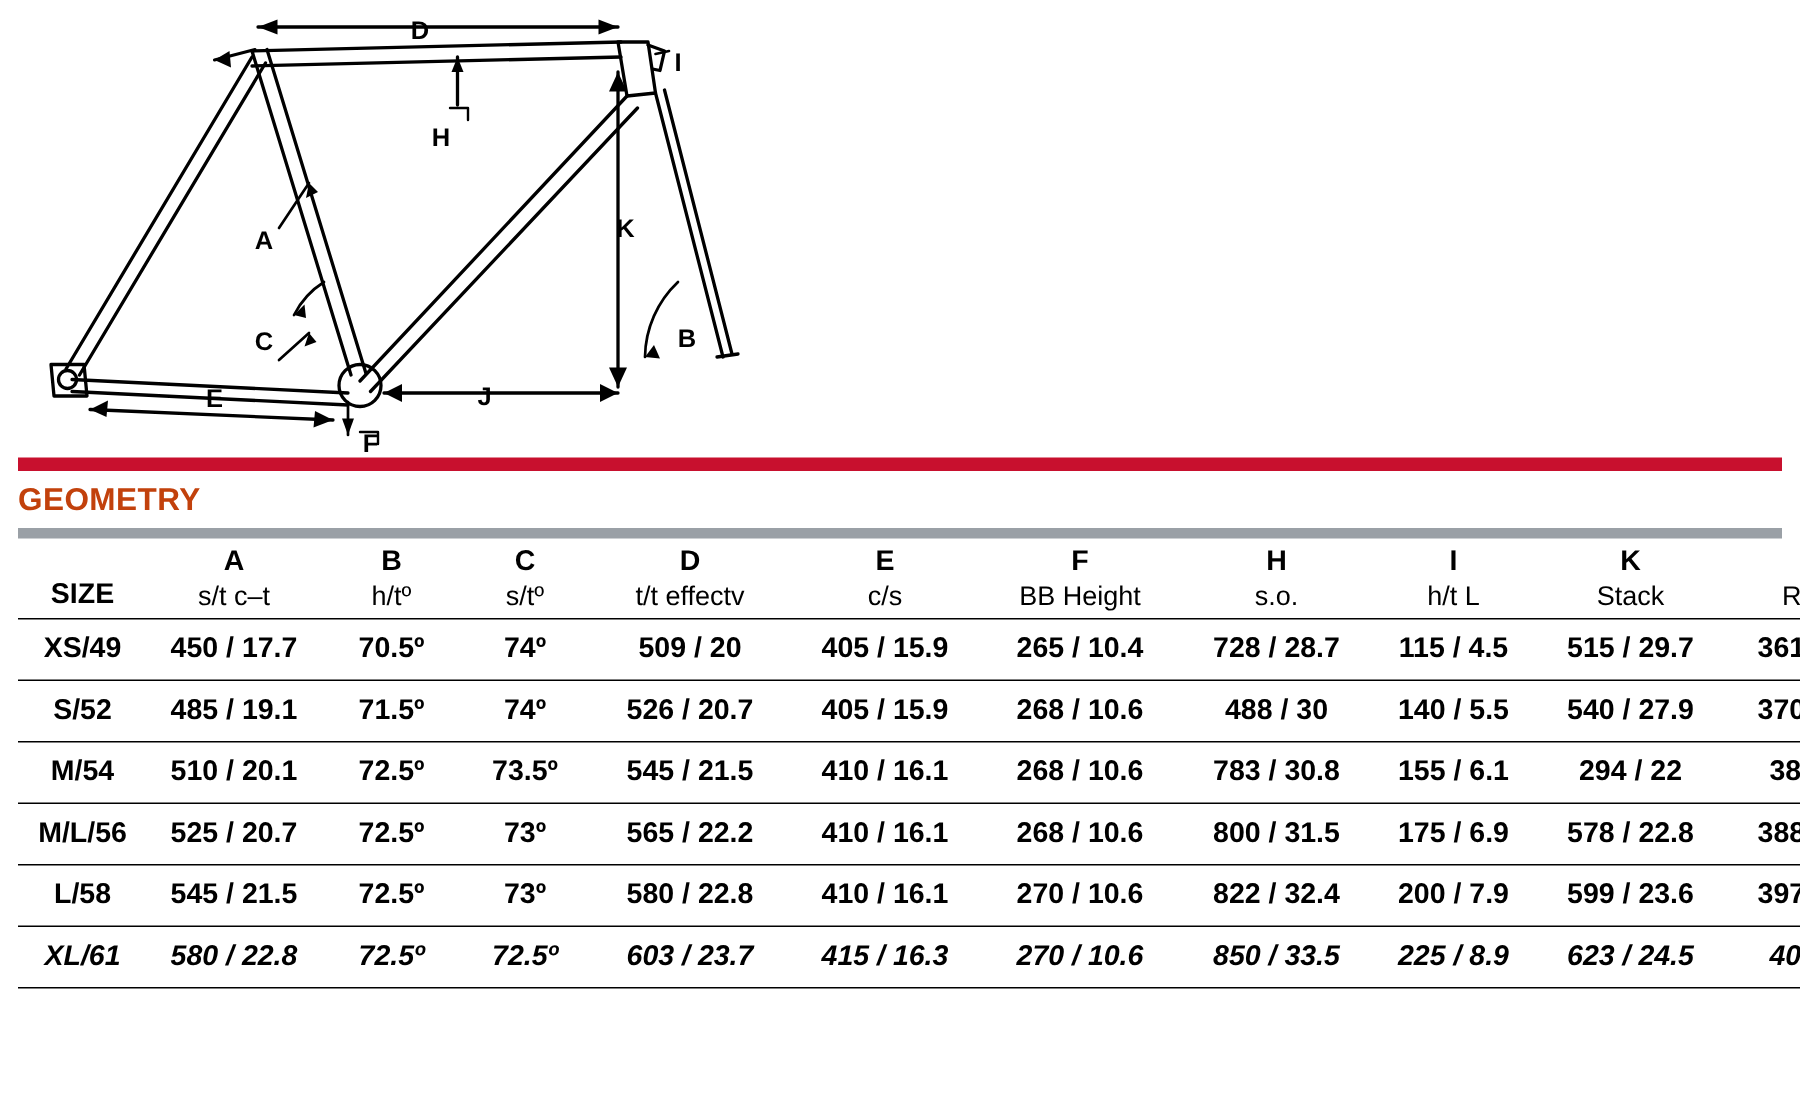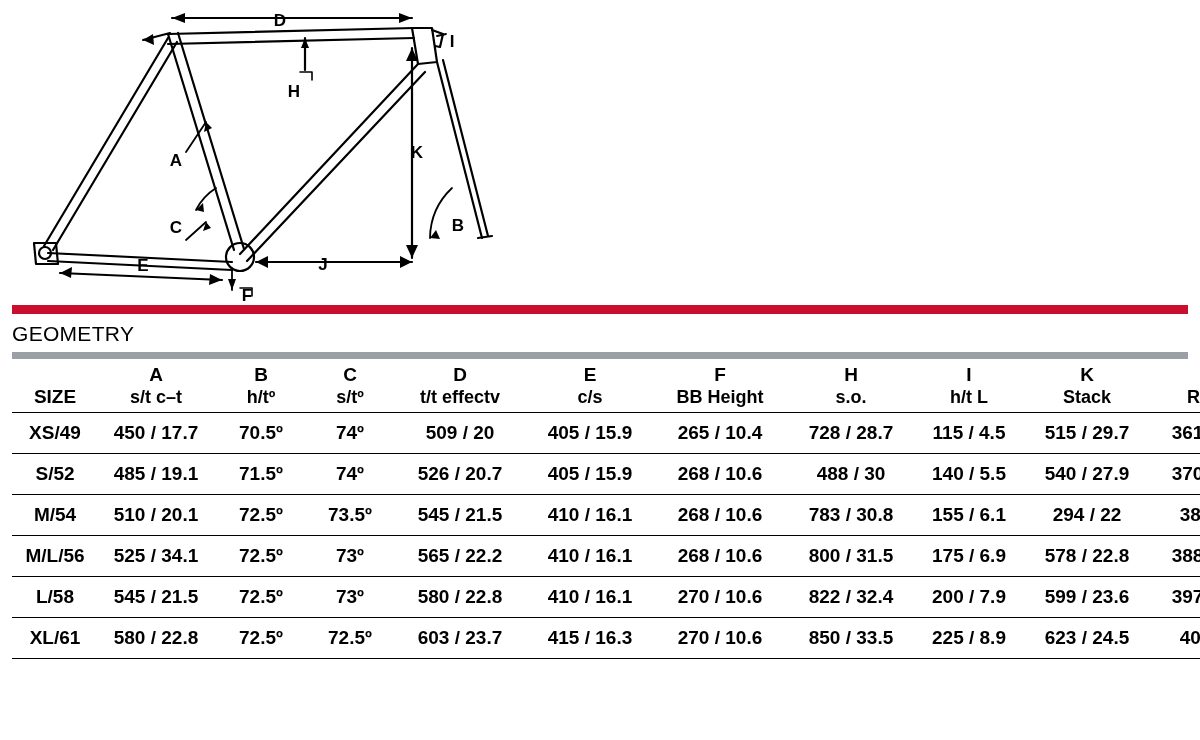--- a/index.html
+++ b/index.html
@@ -40,24 +40,24 @@
   .red-bar {
     height: 9px;
     background: #c8102e;
     width: 1176px;
     margin: 0 12px;
   }
 
   
   .geo-title {
     font-size: 21px;
-    font-weight: normal;
+    font-weight: bold;
     letter-spacing: 0.3px;
     padding: 8px 0 6px 12px;
-    color: #000000;
+    color: #c2410c;
   }
 
   
   .gray-bar {
     height: 7px;
     background: #9aa0a6;
     width: 1176px;
     margin: 0 12px 4px 12px;
   }
 
@@ -82,33 +82,34 @@
   }
   .hdr-top {
     display: block;
     font-size: 19px;
     line-height: 23px;
   }
   .hdr-sub {
     display: block;
     font-size: 18px;
     line-height: 22px;
-    font-weight: bold;
+    font-weight: normal;
   }
   th.size-col, td.size-col {
     text-align: left;
     padding-left: 2px;
   }
   table.geo tbody td {
     height: 40px;
     line-height: 40px;
     border-top: 1.5px solid #000;
   }
   table.geo tbody tr:last-child td {
     border-bottom: 1.5px solid #000;
+    font-style: italic;
   }
   col.c-size   { width: 86px; }
   col.c-a      { width: 116px; }
   col.c-b      { width: 94px; }
   col.c-c      { width: 84px; }
   col.c-d      { width: 136px; }
   col.c-e      { width: 124px; }
   col.c-f      { width: 136px; }
   col.c-h      { width: 126px; }
   col.c-i      { width: 110px; }
@@ -308,21 +309,21 @@
         <td>545 / 21.5</td>
         <td>410 / 16.1</td>
         <td>268 / 10.6</td>
         <td>783 / 30.8</td>
         <td>155 / 6.1</td>
         <td>294 / 22</td>
         <td>380 / 15</td>
       </tr>
       <tr>
         <td class="size-col">M/L/56</td>
-        <td>525 / 34.1</td>
+        <td>525 / 20.7</td>
         <td>72.5º</td>
         <td>73º</td>
         <td>565 / 22.2</td>
         <td>410 / 16.1</td>
         <td>268 / 10.6</td>
         <td>800 / 31.5</td>
         <td>175 / 6.9</td>
         <td>578 / 22.8</td>
         <td>388 / 15.3</td>
       </tr>

